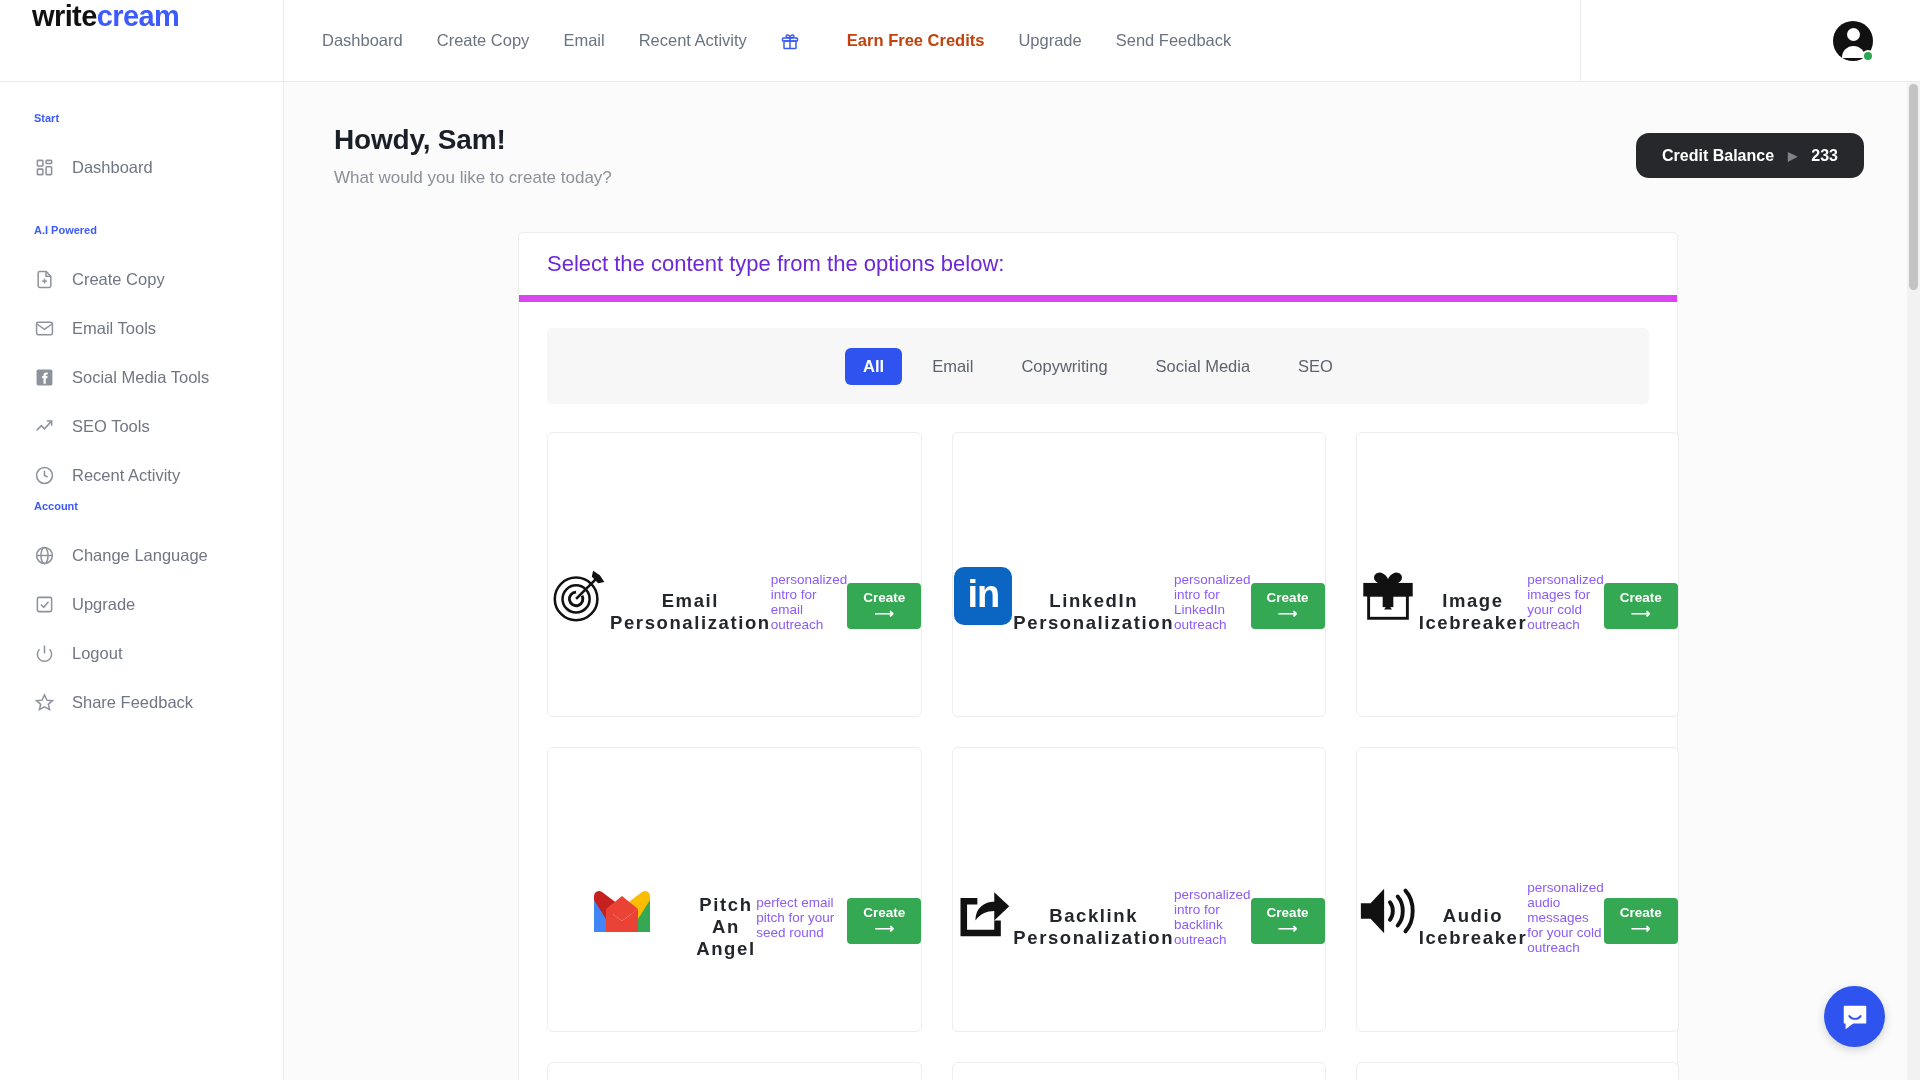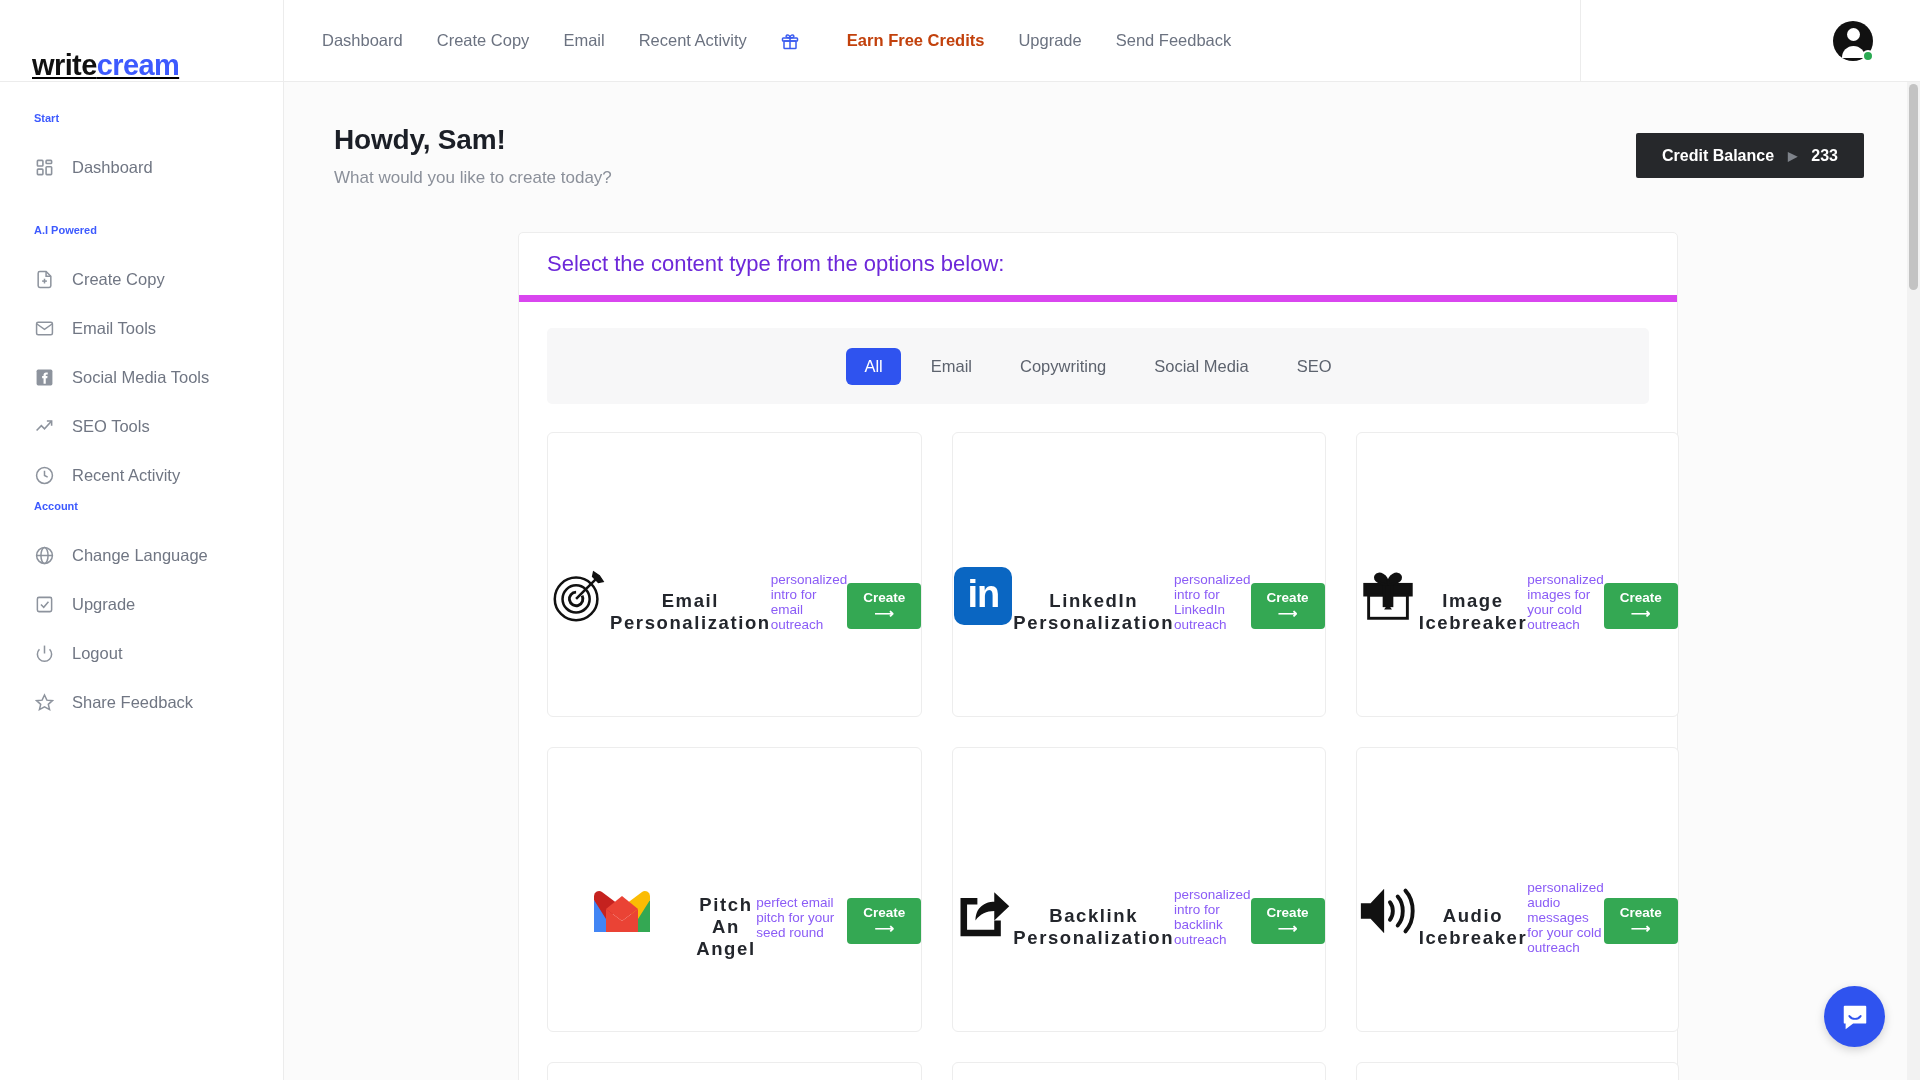--- a/index.html
+++ b/index.html
@@ -14,24 +14,23 @@
   .topbar {
     position: absolute; top: 0; left: 0;
     width: 1920px; height: 82px;
     background: #ffffff;
     border-bottom: 1px solid #ececec;
     display: flex; align-items: center;
     z-index: 30;
   }
   .logo-wrap {
     width: 284px; height: 82px;
-    display: flex; align-items: flex-end;
+    display: flex; align-items: flex-start;
     padding-left: 32px;
     border-right: 1px solid #ececec;
-    text-decoration: underline;
   }
   .logo { font-size: 29px; font-weight: 700; letter-spacing: -0.6px; }
   .logo .w { color: #111111; }
   .logo .c { color: #3d5afe; }
 
   .nav-links {
     display: flex; align-items: center;
     gap: 34px;
     padding-left: 38px;
     height: 82px;
@@ -106,21 +105,21 @@
   .page-head {
     padding: 42px 0 0 50px;
     position: relative;
   }
   .greeting { font-size: 28px; font-weight: 700; color: #1b1f27; letter-spacing: -0.2px; }
   .subgreeting { font-size: 17px; color: #8b909a; margin-top: 12px; }
 
   .credit-badge {
     position: absolute; top: 51px; right: 48px;
     background: #26282b; color: #ffffff;
-    border-radius: 2px;
+    border-radius: 13px;
     height: 45px; padding: 0 26px;
     display: flex; align-items: center; gap: 14px;
     font-size: 16px; font-weight: 700;
     cursor: pointer;
   }
   .credit-badge .caret { color: #7e838a; font-size: 12px; }
 
   
   .panel {
     margin: 44px auto 0 auto;
@@ -143,21 +142,21 @@
     border-radius: 5px;
     height: 76px;
     display: flex; align-items: center; justify-content: center;
     gap: 12px;
   }
   .filter-tab {
     font-size: 16.5px; color: #5d636e;
     padding: 9px 18px; border-radius: 6px;
     cursor: pointer; white-space: nowrap;
   }
-  .filter-tab.active { background: #2f53ef; color: #ffffff; font-weight: 400; }
+  .filter-tab.active { background: #2f53ef; color: #ffffff; font-weight: 700; }
 
   .card-grid {
     display: grid;
     grid-template-columns: repeat(3, 1fr);
     gap: 30px;
     padding: 28px 28px 28px 28px;
   }
   .card {
     background: #ffffff;
     border: 1px solid #ededed;

